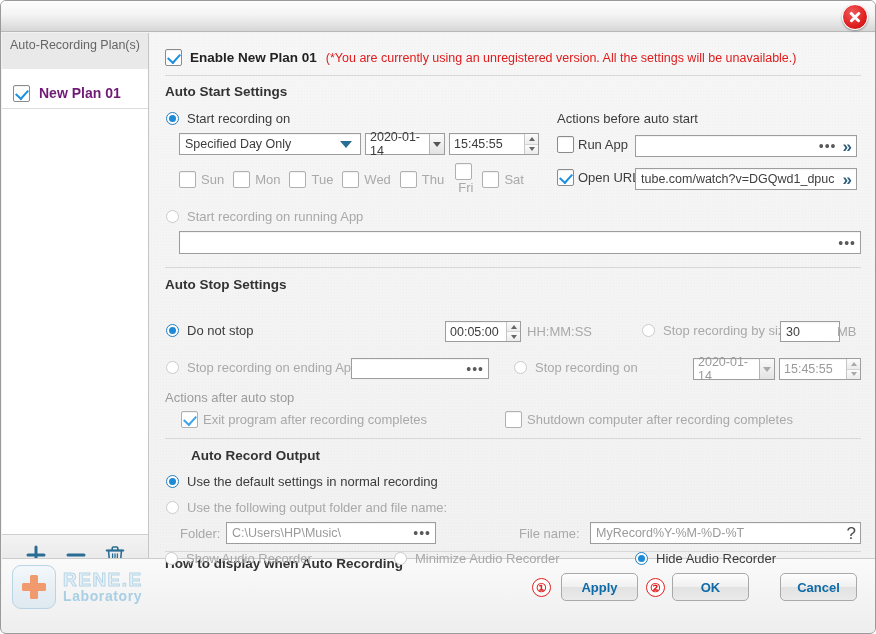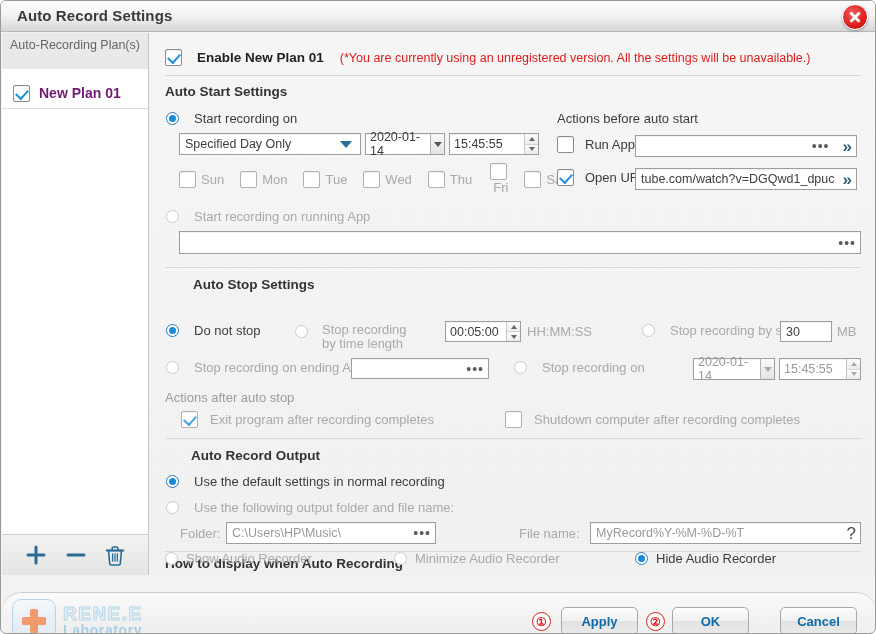--- a/index.html
+++ b/index.html
@@ -88,21 +88,21 @@
   }
   .main::after{
     content:""; position:absolute; inset:0;
     background-image:
       radial-gradient(rgba(0,0,0,0.018) 0.5px, transparent 0.5px),
       radial-gradient(rgba(255,255,255,0.5) 0.5px, transparent 0.5px);
     background-size: 3px 3px, 4px 4px;
     background-position: 0 0, 1px 2px;
     pointer-events: none;
   }
-  .main > * { position: relative; z-index: 2; gap: 7px; }
+  .main > * { position: relative; z-index: 2; }
 
   .abs { position: absolute; }
 
   
   .cb {
     width: 15px; height: 15px; flex: 0 0 15px;
     background: #fff; border: 1px solid #8b8b8b; border-radius: 2px;
     display: inline-block; position: relative; vertical-align: middle;
     cursor: pointer;
     box-shadow: inset 0 1px 1px rgba(0,0,0,0.06);
@@ -198,24 +198,23 @@
   .chev {
     font-size: 17px; color: #2f5f7d; font-weight: bold; cursor: pointer; line-height: 1;
   }
   .qmark { font-size: 17px; color: #4a4a4a; cursor: pointer; line-height: 1; }
 
   .notice { font-size: 12.5px; color: #e01b1b; }
 
   
   .bottombar {
     position: absolute; left: 1px; bottom: 1px;
-    width: 874px; height: 40px;
+    width: 874px; height: 74px;
     background: linear-gradient(to bottom, #fafafa, #eeeeee);
     border-top: 1px solid #cccccc;
-    border-radius: 28px;
   }
   .logo-wrap { position: absolute; left: 10px; top: 6px; display: flex; align-items: center; }
   .logo-box {
     width: 44px; height: 44px; border-radius: 9px;
     background: linear-gradient(to bottom, #f3f8fb 0%, #e6eef4 60%, #dfe9f0 100%);
     border: 1.5px solid #b9d4e4;
     position: relative;
   }
   .logo-cross { position: absolute; left: 50%; top: 50%; transform: translate(-50%,-50%); }
   .logo-cross::before, .logo-cross::after {
@@ -246,21 +245,20 @@
     display: flex; align-items: center; justify-content: center;
     background: #ffffff;
   }
 </style>
 </head>
 <body>
 
 <div class="window">
 
   <div class="titlebar">
-    <div class="title">Auto Record Settings</div>
     <div class="close-btn"></div>
   </div>
 
   <div class="sidebar">
     <div class="sidebar-header">Auto-Recording Plan(s)</div>
     <div class="plan-item">
       <span class="cb lg on"></span>
       <span class="label">New Plan 01</span>
     </div>
     <div class="sidebar-toolbar">
@@ -381,49 +379,45 @@
       <span class="rb dim"></span>
       <span class="lbl dim" style="margin-left:8px;">Start recording on running App</span>
     </div>
     <div class="inp abs row" style="left:29px; top:198px; width:682px; height:23px; justify-content:flex-end;">
       <span style="flex:1"></span>
       <span class="dots">•••</span>
     </div>
 
     <div class="hr" style="left:15px; top:234px; width:696px;"></div>
 
-    <div class="abs section-title" style="left:15px; top:244px;margin-left:28px;">Auto Stop Settings</div>
+    <div class="abs section-title" style="left:15px; top:244px;">Auto Stop Settings</div>
 
     <div class="row abs" style="left:16px; top:290px;">
       <span class="rb on"></span>
       <span class="lbl" style="margin-left:8px;">Do not stop</span>
     </div>
 
-    <div class="row abs" style="left:145px; top:290px; align-items:flex-start;">
-      <span class="rb dim" style="margin-top:2px;"></span>
-      <span class="lbl dim" style="margin-left:7px; width:92px; line-height:14px; display:inline-block;">Stop recording by time length</span>
-    </div>
     <div class="combo abs" style="left:295px; top:288px; width:76px; height:21px; padding-left:4px;">
       <span>00:05:00</span>
       <span class="spin">
         <div>
             <i class="sp-up"></i>
           </div>
         <div>
             <i class="sp-dn"></i>
           </div>
       </span>
     </div>
     <div class="abs lbl dim" style="left:377px; top:291px;">HH:MM:SS</div>
 
     <div class="row abs" style="left:492px; top:290px;">
       <span class="rb dim"></span>
       <span class="lbl dim" style="margin-left:8px;">Stop recording by size</span>
     </div>
-    <div class="inp abs row" style="left:630px; top:288px; width:52px; height:21px;">
+    <div class="inp abs row" style="left:630px; top:288px; width:60px; height:21px;">
       <span>30</span>
     </div>
     <div class="abs lbl dim" style="left:687px; top:291px;">MB</div>
 
     <div class="row abs" style="left:16px; top:327px;">
       <span class="rb dim"></span>
       <span class="lbl dim" style="margin-left:8px;">Stop recording on ending App</span>
     </div>
     <div class="inp abs row" style="left:201px; top:325px; width:138px; height:21px; justify-content:flex-end;">
       <span style="flex:1"></span>

